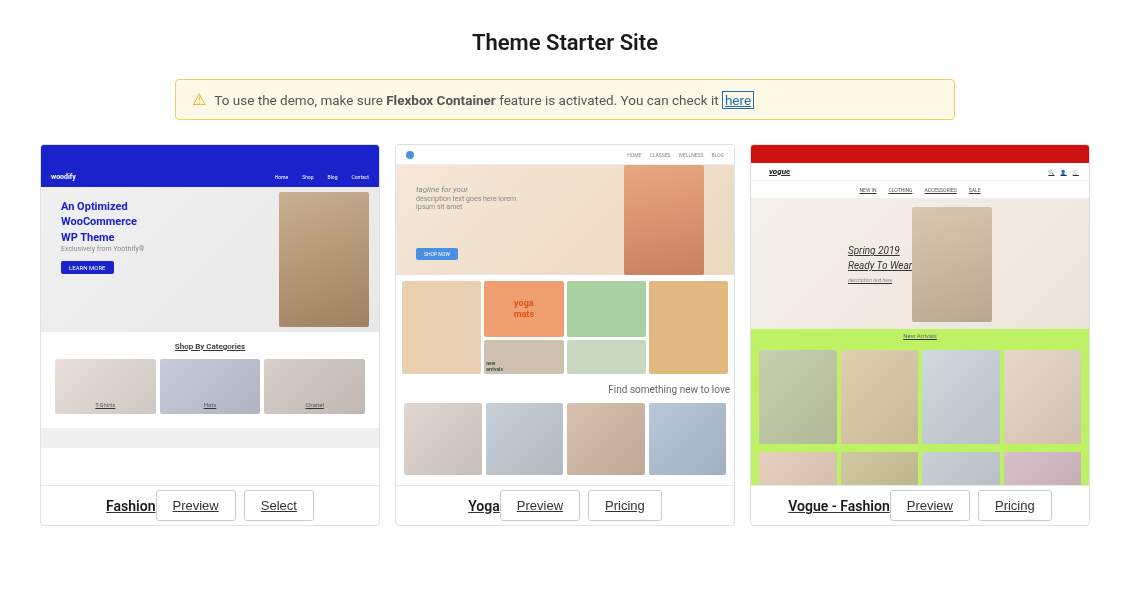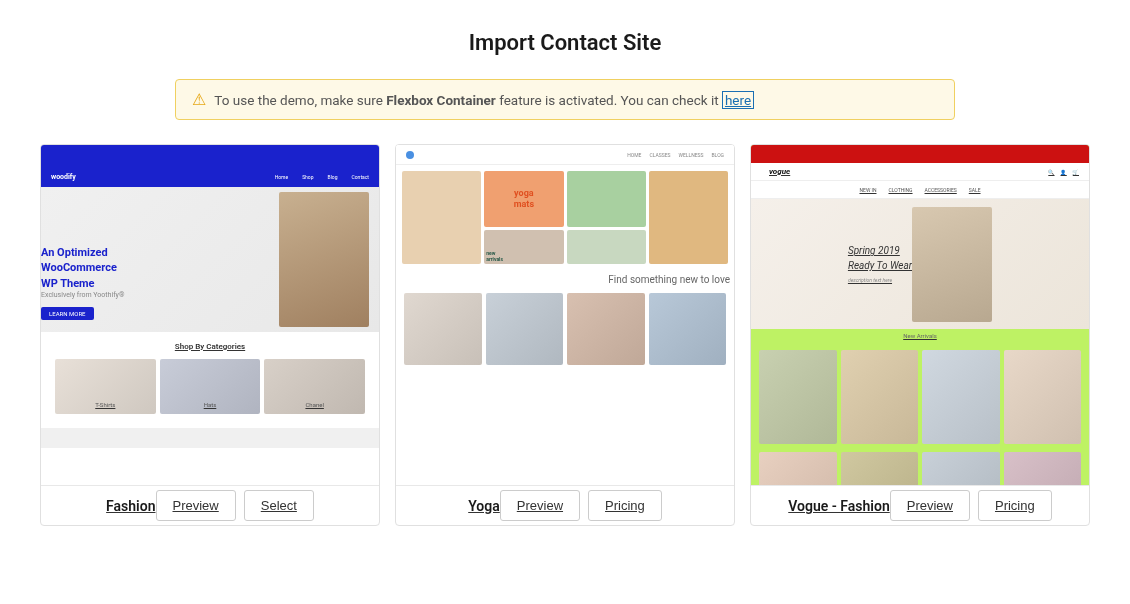--- a/index.html
+++ b/index.html
@@ -106,22 +106,22 @@
     .fashion-top-bar {
       height: 22px;
       background: #1a22cc;
       width: 100%;
     }
 
     .fashion-hero {
       display: flex;
       height: 145px;
       background: linear-gradient(135deg, #f0f0f0 0%, #e8e8e8 100%);
-      align-items: flex-end;
-      padding: 12px 0;
+      align-items: flex-start;
+      padding: 12px 20px;
       position: relative;
     }
 
     .fashion-hero-text {
       font-size: 11px;
       font-weight: 700;
       color: #1a22cc;
       line-height: 1.4;
       z-index: 2;
     }
@@ -373,21 +373,21 @@
       border: 1px solid #ccc;
       background: #fff;
       color: #333;
     }
   </style>
 </head>
 <body>
 
 <div class="page-wrapper">
 
-  <h1 class="page-title">Import Contact Site</h1>
+  <h1 class="page-title">Theme Starter Site</h1>
 
 
   <div class="notice-bar">
     <span class="warning-icon">⚠</span>
     <span>
       <span>To use the demo, make sure </span><strong>Flexbox Container</strong><span> feature is activated. You can check it </span><a href="#">here</a>
     </span>
   </div>
 
   <div class="cards-grid">
@@ -443,20 +443,26 @@
     <div class="card">
       <div class="card-preview">
         <div class="yoga-mockup">
           <div class="yoga-nav">
             <div class="yoga-nav-dot"></div>
             <span style="font-size:5px;color:#888;margin-left:auto;">HOME</span>
             <span style="font-size:5px;color:#888;">CLASSES</span>
             <span style="font-size:5px;color:#888;">WELLNESS</span>
             <span style="font-size:5px;color:#888;">BLOG</span>
           </div>
+          <div class="yoga-hero" style="position:relative;">
+            <div style="position:absolute;left:20px;top:20px;font-size:8px;font-style:italic;color:#888;">tagline for your</div>
+            <div style="position:absolute;left:20px;top:30px;font-size:7px;color:#888;width:120px;">description text goes here lorem ipsum sit amet</div>
+            <div class="yoga-hero-btn">SHOP NOW</div>
+            <div class="yoga-hero-img"></div>
+          </div>
 
           <div style="display:grid;grid-template-columns:repeat(4,1fr);gap:3px;padding:6px;height:105px;position:relative;">
             <div style="background:#e8d0b0;border-radius:2px;grid-row:span 2;"></div>
             <div style="background:#f0a070;border-radius:2px;display:flex;align-items:center;justify-content:center;">
               <span style="font-size:9px;font-weight:700;color:#e05020;text-align:center;line-height:1.2;">yoga<br>mats</span>
             </div>
             <div style="background:#a8d0a0;border-radius:2px;"></div>
             <div style="background:#e0b880;border-radius:2px;grid-row:span 2;"></div>
             <div style="background:#d0c0b0;border-radius:2px;position:relative;">
               <span style="position:absolute;bottom:2px;left:2px;font-size:5px;font-weight:700;color:#2a5a4a;line-height:1.2;">new<br>arrivals</span>

